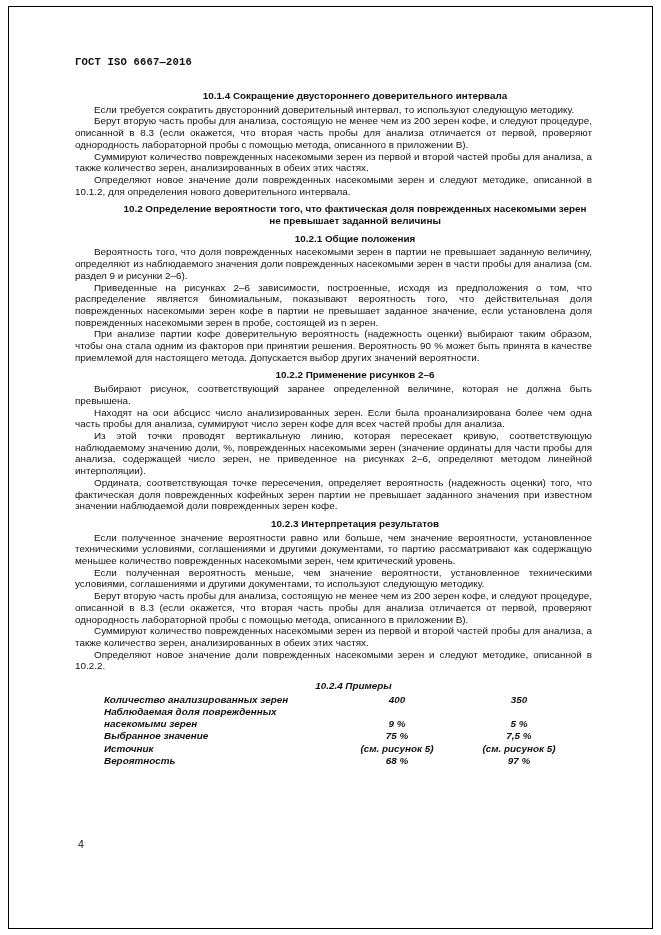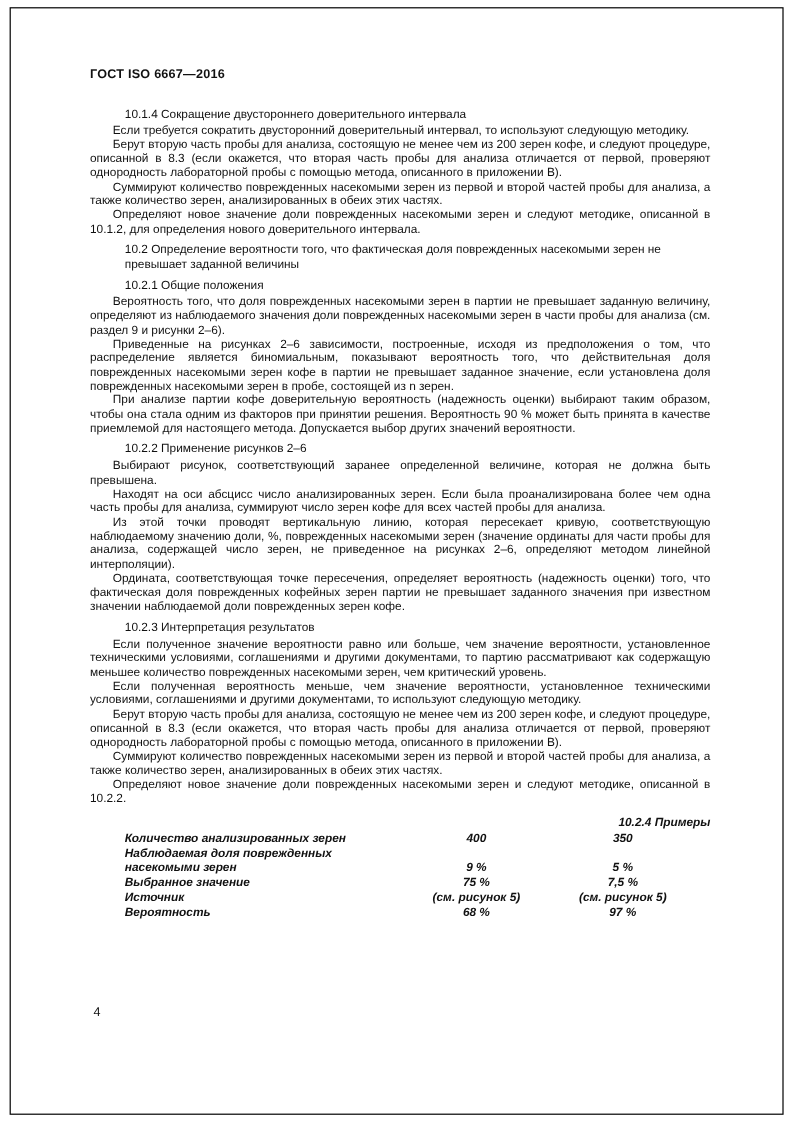--- a/index.html
+++ b/index.html
@@ -8,33 +8,33 @@
     position:relative; width:661px; height:935px; background:#ffffff;
     font-family:"Liberation Sans", sans-serif; color:#111; overflow:hidden;
     margin:0 auto;
   }
   .frame {
     position:absolute; left:8px; top:6px; right:8px; bottom:6px;
     border:1.5px solid #000; pointer-events:none;
   }
   .doc-header {
     position:absolute; left:75px; top:56px;
-    font-weight:bold; font-size:10.5px; letter-spacing:0.2px;
+    font-weight:bold; font-size:10.5px; letter-spacing:0.2px;font-family:Liberation Mono, monospace;
   }
   .content {
     position:absolute; left:75px; top:84px; width:517px;
     font-size:9.9px; line-height:11.7px; text-align:justify;
   }
   .p { text-indent:19px; }
   .h {
-    font-weight:normal; text-align:left;
-    margin:6px 0 2px 29px;
+    font-weight:bold; text-align:center;
+    margin:6px 0 2px 43px;
   }
   .h-italic {
-    font-weight:bold; font-style:italic; text-align:right;
+    font-weight:bold; font-style:italic; text-align:center;
     margin:8px 0 2px 40px;
   }
   .examples-table {
     margin:1px 0 0 29px;
     font-style:italic; font-weight:bold; text-align:left;
   }
   .trow { display:grid; grid-template-columns:232px 122px 122px; align-items:end; }
   .tcell { line-height:12.2px; }
   .tcell.c1, .tcell.c2 { text-align:center; }
   .page-number {

